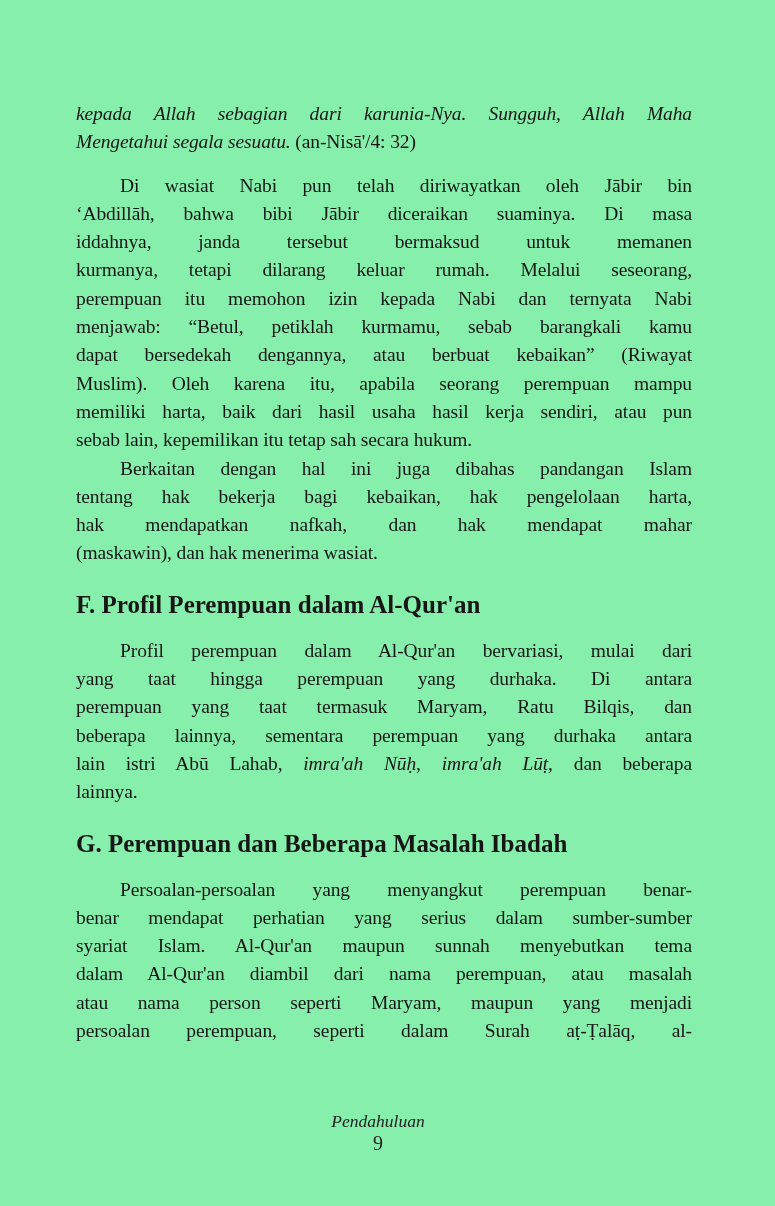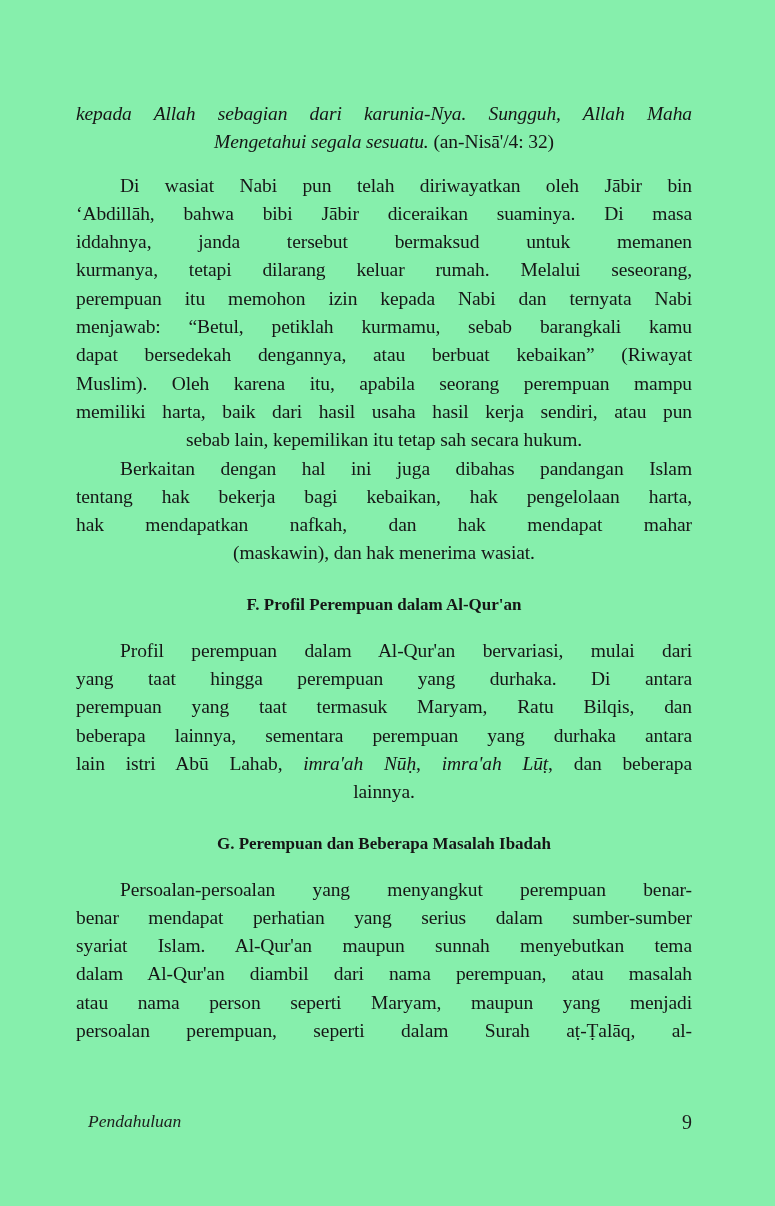--- a/index.html
+++ b/index.html
@@ -25,47 +25,48 @@
   .block { margin: 0; }
   
   .text-block > .block:nth-child(2) { margin-top: 15px; }
   .block.heading { margin-top: 21px; }
   .block.heading + .block { margin-top: 16px; }
   .line {
     font-size: 19.5px;
     line-height: 28.3px;
     height: 28.3px;
     letter-spacing: -0.1px;
-    text-align: center;
+    text-align: left;
     white-space: normal;
     overflow: visible;
   }
   .line.just {
     text-align: justify;
     text-align-last: justify;
   }
   .line.ind { text-indent: 44px; }
   .heading .line {
-    font-size: 17px;
+    font-size: 25px;
     font-weight: bold;
     line-height: 32px;
     height: 32px;
     letter-spacing: 0;
   }
   .r { font-style: normal; }
   .i { font-style: italic; }
   .b { font-weight: bold; }
   .footer {
     position: absolute;
-    left: 88px;
+    left: 64px;
     right: 83px;
     top: 1111px;
     display: flex;
     justify-content: space-between;
-    align-items: flex-start;
+    align-items: center;
+    flex-direction: column;
   }
   .running-title {
     font-style: italic;
     font-size: 17.5px;
     color: #1d1d1d;
   }
   .page-number {
     font-size: 20px;
     color: #1d1d1d;
   }

